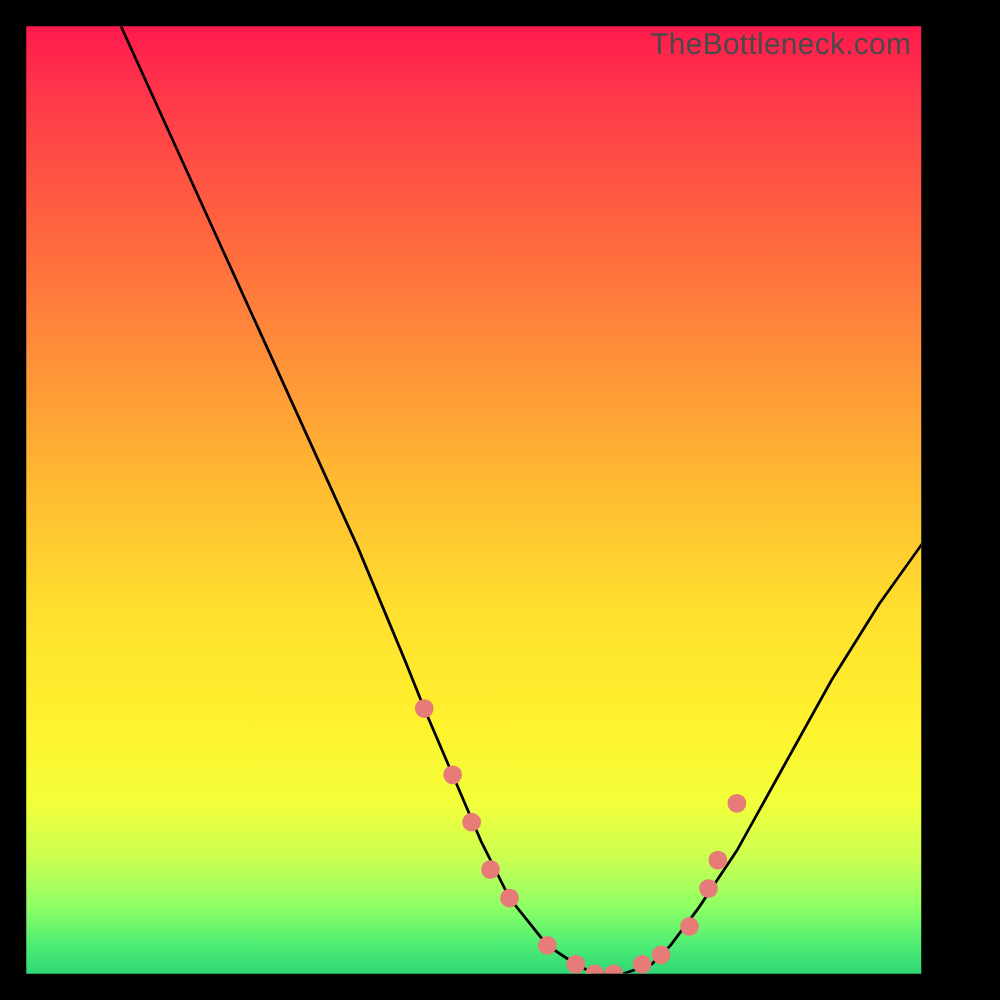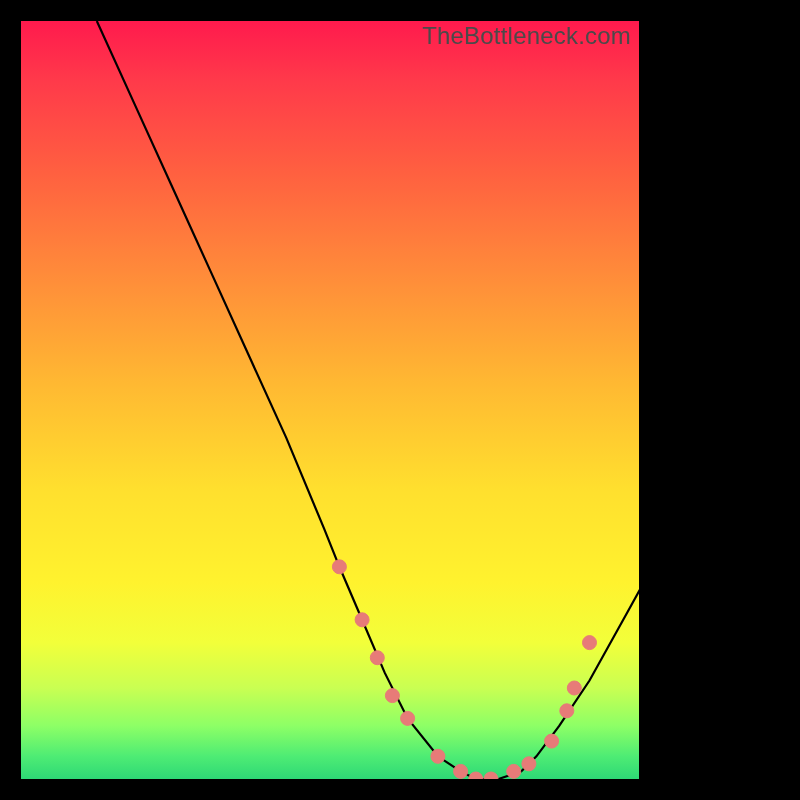--- a/index.html
+++ b/index.html
@@ -15,39 +15,40 @@
     left: 0;
     top: 0;
     width: 800px;
     height: 800px;
     background: #000;
   }
   .plot-area {
     position: absolute;
     left: 21px;
     top: 21px;
-    width: 618px;
+    width: 697px;
     height: 758px;
     
     background: linear-gradient(
       to bottom,
       #ff1a4d 0%,
       #ff3a4a 8%,
       #ff6040 20%,
       #ff8a3a 33%,
       #ffb932 48%,
       #ffe02e 62%,
       #fff22e 74%,
       #f2ff3a 82%,
       #c9ff52 88%,
       #8dff66 93%,
       #4eec74 97%,
       #2ed876 100%
     );
     overflow: hidden;
+    padding-left: 19px;
   }
   .watermark {
     position: absolute;
     top: 1px;
     right: 8px;
     font-size: 24px;
     font-weight: 400;
     color: #4a4a4a;
     letter-spacing: 0.2px;
     font-family: Arial, Helvetica, sans-serif;

